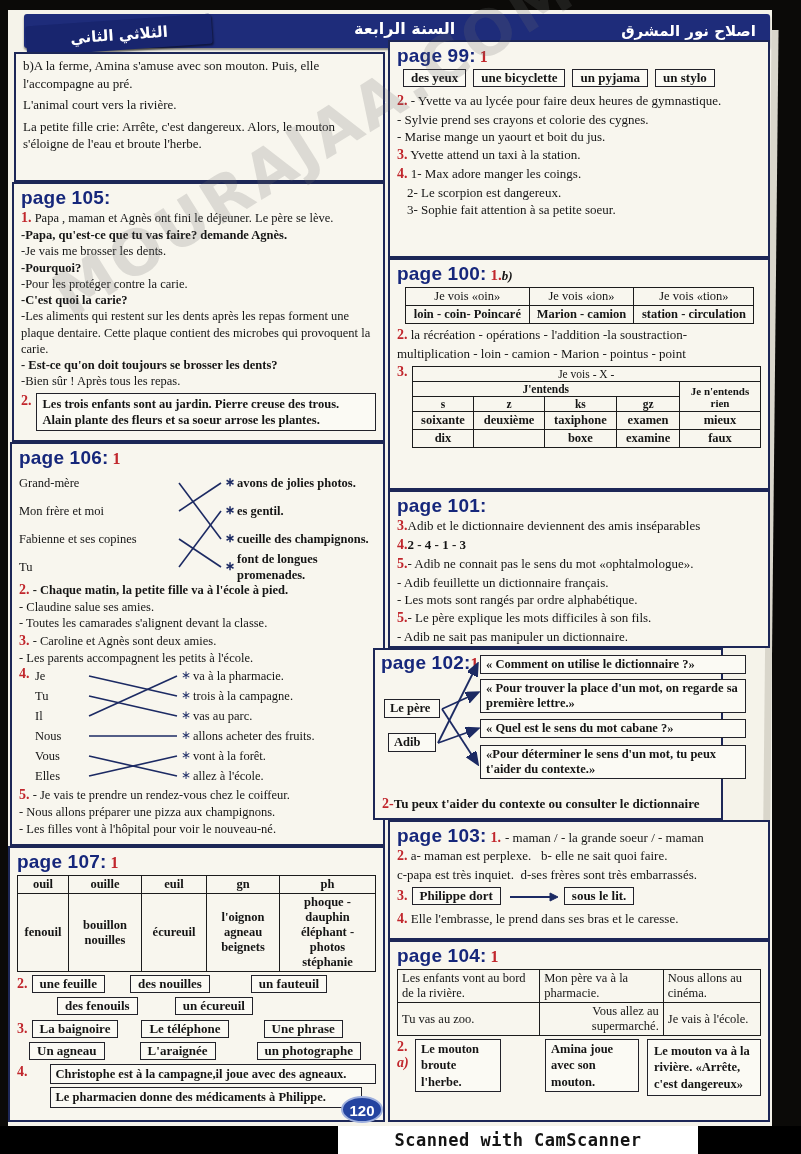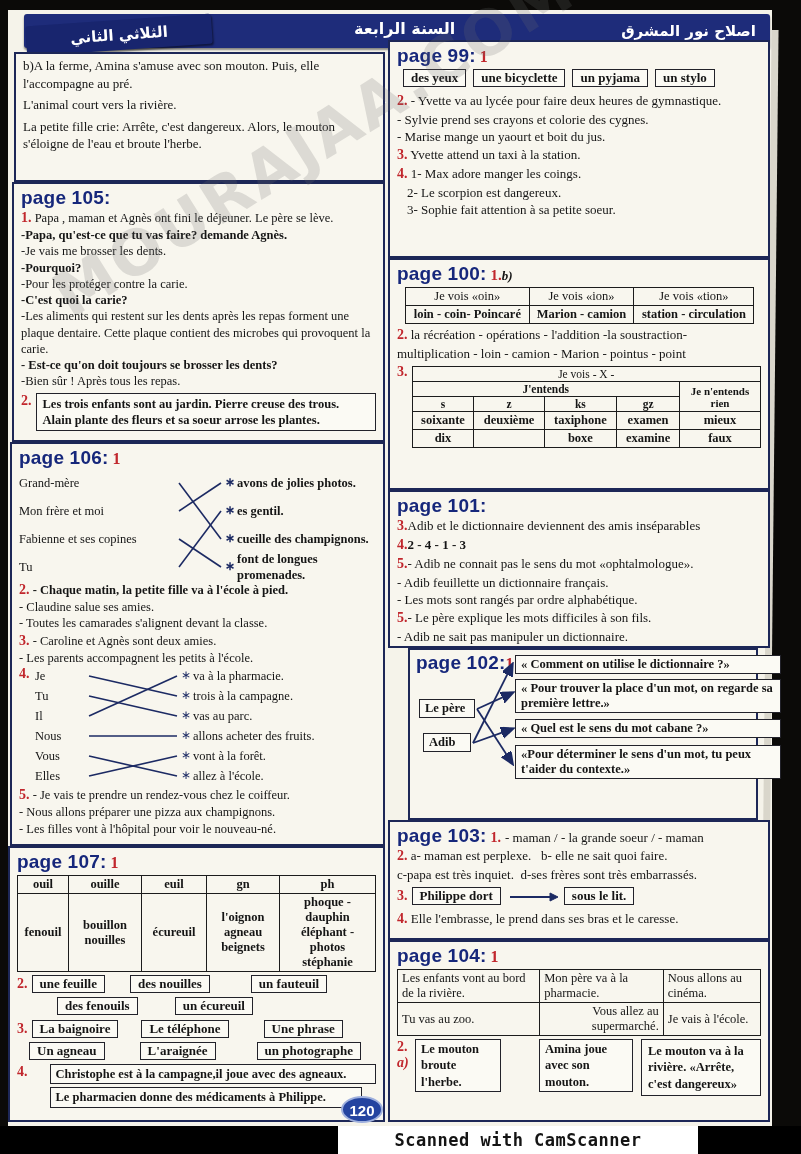--- a/index.html
+++ b/index.html
@@ -332,21 +332,21 @@
     <div><span class="pt">page 101:</span></div>
     <div class="ln"><span class="rn">3.</span><span>Adib et le dictionnaire deviennent des amis inséparables</span></div>
     <div class="ln"><span class="rn">4.</span><span class="b">2 - 4 - 1 - 3</span></div>
     <div class="ln"><span class="rn">5.</span><span>- Adib ne connait pas le sens du mot «ophtalmologue».</span></div>
     <div class="ln">- Adib feuillette  un dictionnaire français.</div>
     <div class="ln">- Les mots  sont  rangés par ordre alphabétique.</div>
     <div class="ln"><span class="rn">5.</span><span>- Le père explique les mots difficiles à son fils.</span></div>
     <div class="ln">- Adib ne sait pas manipuler un dictionnaire.</div>
   </div>
 
-  <div class="sec" style="left:408px;top:648px;width:350px;height:172px;">
+  <div class="sec" style="left:373px;top:648px;width:350px;height:172px;">
     <div style="position:absolute;left:6px;top:2px;">
       <span class="pt">page 102:</span><span class="rn" style="font-size:16px;">1</span>
     </div>
     <div style="position:relative;width:100%;height:142px;">
       <div class="gbox" style="left:2px;top:46px;width:56px;">Le père</div>
       <div class="gbox" style="left:6px;top:80px;width:48px;">Adib</div>
       <div class="gbox" style="left:98px;top:2px;width:266px;">« Comment on utilise le dictionnaire ?»</div>
       <div class="gbox" style="left:98px;top:26px;width:266px;">« Pour trouver la place d'un mot, on regarde sa première lettre.»</div>
       <div class="gbox" style="left:98px;top:66px;width:266px;">« Quel est le sens du mot cabane ?»</div>
       <div class="gbox" style="left:98px;top:92px;width:266px;">«Pour déterminer le sens d'un mot, tu peux t'aider du contexte.»</div>
@@ -355,20 +355,21 @@
           <marker id="ah" markerWidth="8" markerHeight="8" refX="6" refY="3" orient="auto">
             <path d="M0,0 L7,3 L0,6 Z" fill="#1c2a63"></path>
           </marker>
         </defs>
         <line x1="60" y1="56" x2="95" y2="40" stroke-width="1.8" marker-end="url(#ah)"></line>
         <line x1="60" y1="56" x2="95" y2="110" stroke-width="1.8" marker-end="url(#ah)"></line>
         <line x1="56" y1="90" x2="95" y2="12" stroke-width="1.8" marker-end="url(#ah)"></line>
         <line x1="56" y1="90" x2="95" y2="76" stroke-width="1.8" marker-end="url(#ah)"></line>
       </svg>
     </div>
+    <div class="ln"><span class="rn">2-</span><span class="b">Tu peux t'aider du contexte ou consulter le dictionnaire</span></div>
   </div>
 
   <div class="sec" style="left:388px;top:820px;width:382px;height:120px;">
     <div><span class="pt">page 103:</span>
       <span class="rn">1.</span>
       <span class="ln">- maman  / - la grande soeur / - maman</span></div>
     <div class="ln"><span class="rn">2.</span>
       <span>a- maman est perplexe.</span>&nbsp;&nbsp;
       <span>b- elle ne sait quoi faire.</span></div>
     <div class="ln"><span>c-papa est très inquiet.</span>&nbsp;
@@ -401,21 +402,21 @@
         <td style="text-align:right;">Vous allez au supermarché.</td>
         <td style="text-align:left;">Je vais à l'école.</td>
       </tr>
     </tbody>
       </table>
     <div style="display:flex;margin-top:3px;align-items:flex-start;">
       <div style="width:18px;">
         <div class="rn">2.</div>
         <div class="rn" style="font-style:italic;">a)</div>
       </div>
-      <div class="ln sm b" style="border:1.6px solid #22222a;background:#fbfaf4;padding:1px 5px;width:74px;margin-right:2px;">Le mouton broute l'herbe.</div>
+      <div class="ln sm b" style="border:1.6px solid #22222a;background:#fbfaf4;padding:1px 5px;width:74px;margin-right:8px;">Le mouton broute l'herbe.</div>
       <div class="ln sm b" style="border:1.6px solid #22222a;background:#fbfaf4;padding:1px 5px;width:82px;margin-right:8px;margin-left:36px;">Amina joue avec son mouton.</div>
       <div class="ln sm b" style="border:1.6px solid #22222a;background:#fbfaf4;padding:3px 6px;flex:1;">Le mouton va à la rivière. «Arrête, c'est dangereux»</div>
     </div>
   </div>
 
   <div class="watermark">MOURAJAA.COM</div>
   <div class="badge">120</div>
   <div class="bottom-bar"></div>
   <div class="cam-label">Scanned with CamScanner</div>
 </div>

